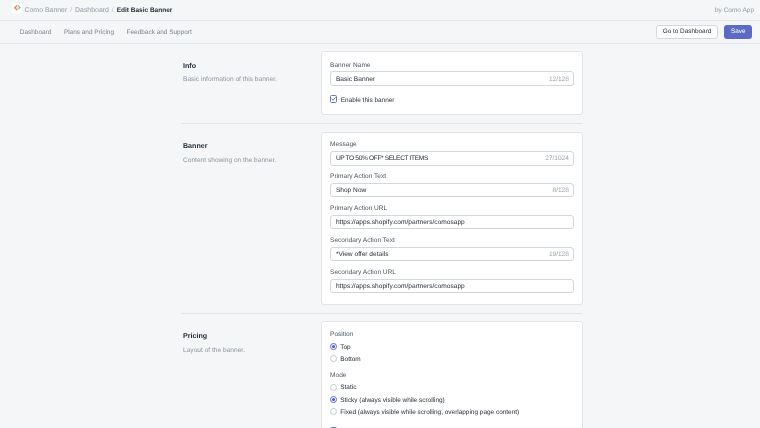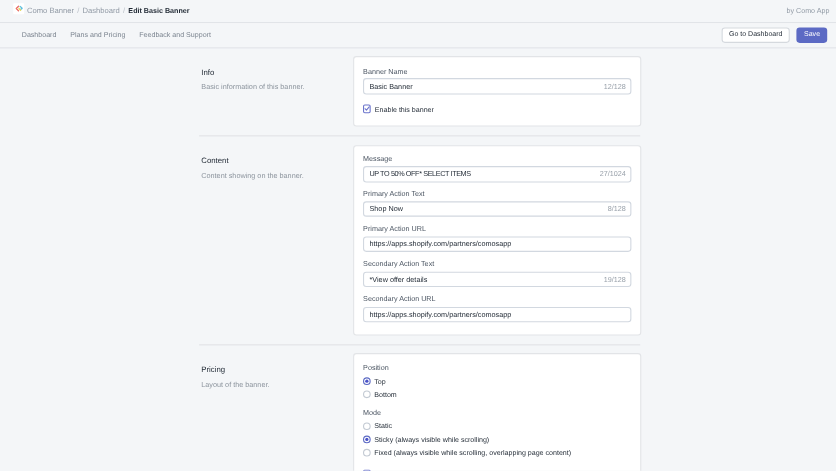--- a/index.html
+++ b/index.html
@@ -24,21 +24,21 @@
     border-bottom:1px solid #e1e4e8;background:#f4f6f8;padding-left:19.8px;}
   .navitem{font-size:6.45px;color:#7b848f;margin-right:12.6px;white-space:nowrap;}
   .navactions{margin-left:auto;display:flex;align-items:center;gap:6.5px;padding-right:8px;}
   .btn{font-size:6.4px;border-radius:3px;display:flex;align-items:center;justify-content:center;white-space:nowrap;}
   .btn-default{background:#fff;border:1px solid #d5d9de;color:#1f2833;height:13.4px;padding:0 5.6px;}
   .btn-primary{background:#5c6ac4;color:#fff;height:13.4px;padding:0 6.5px;}
   .main{padding-top:7px;}
   .divider{height:1px;background:#e1e3e6;margin:8.4px 0 7.3px 181.2px;width:401.2px;}
   .section{display:flex;align-items:flex-start;}
   .section-head{width:138px;margin-left:183px;padding-right:10px;padding-top:10.5px;}
-  .section-title{font-size:7.1px;font-weight:400;color:#1f2833;line-height:9px;}
+  .section-title{font-size:7.1px;font-weight:700;color:#1f2833;line-height:9px;}
   .section-desc{font-size:6.6px;color:#8d959e;margin-top:4.8px;line-height:9px;}
   .card{background:#fff;border:1px solid #e2e4e7;border-radius:3px;width:262px;
     padding:9.8px 8.5px 11.4px 8.1px;}
   .card.layout-card{padding-top:8.9px;}
   .card.content-card{padding-top:8.7px;padding-bottom:10.8px;}
   .field{margin-bottom:7.8px;}
   .field:last-child{margin-bottom:0;}
   
   .flabel{font-size:6.55px;color:#4c5663;line-height:8px;}
   .input{height:14.4px;border:1px solid #d2d8e0;border-radius:3px;background:#fff;
@@ -115,21 +115,21 @@
         </span>
         <span class="clabel">Enable this banner</span>
       </div>
     </div>
   </div>
 
   <div class="divider"></div>
 
   <div class="section">
     <div class="section-head">
-      <div class="section-title">Content</div>
+      <div class="section-title">Banner</div>
       <div class="section-desc">Content showing on the banner.</div>
     </div>
     <div class="card content-card">
       <div class="field">
         <div class="flabel">Message</div>
         <div class="input">
           <span class="ivalue caps">UP TO 50% OFF* SELECT ITEMS</span>
           <span class="icount">27/1024</span>
         </div>
       </div>

